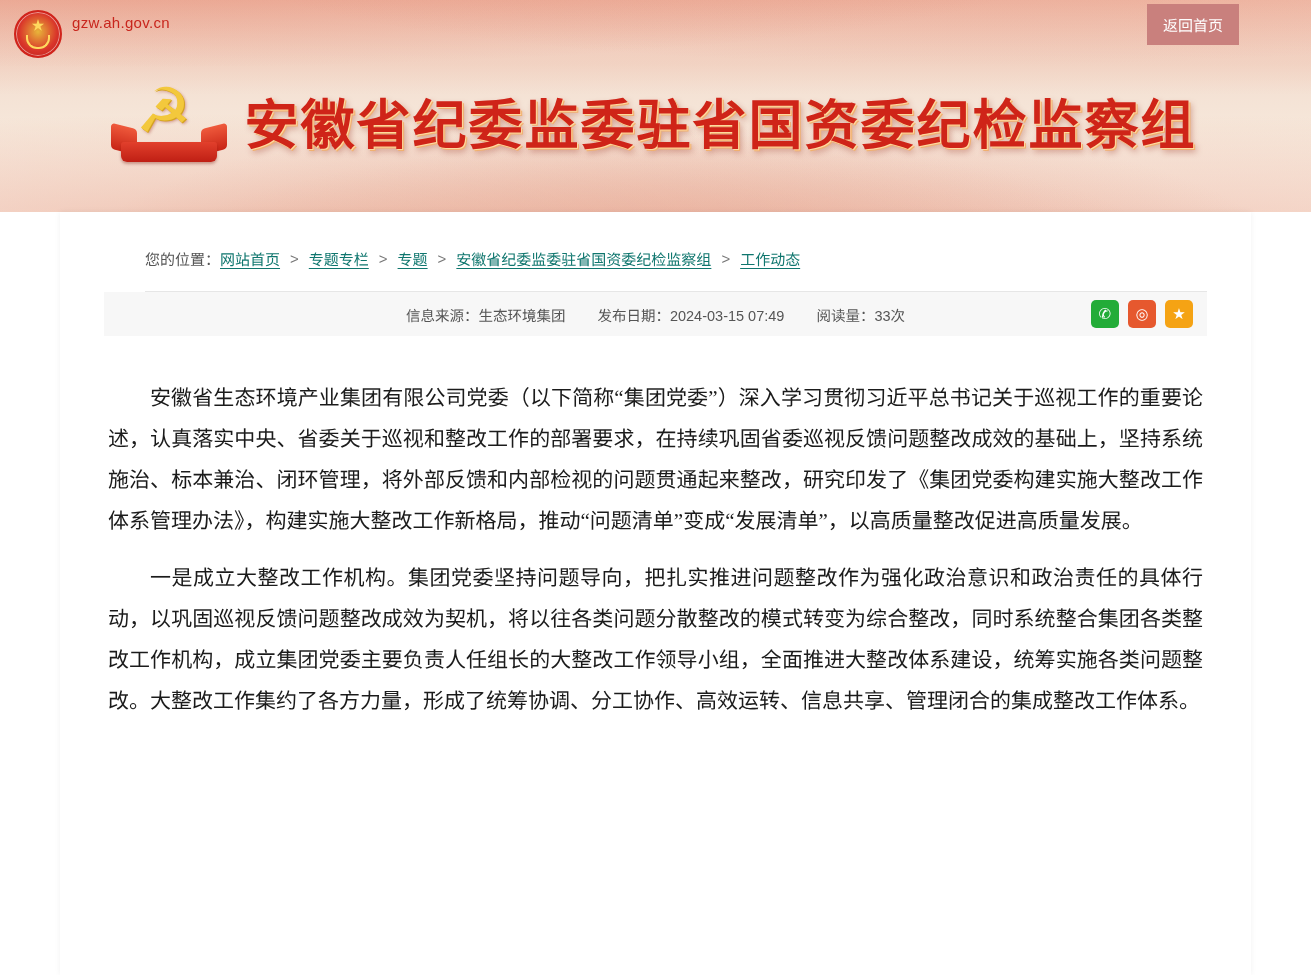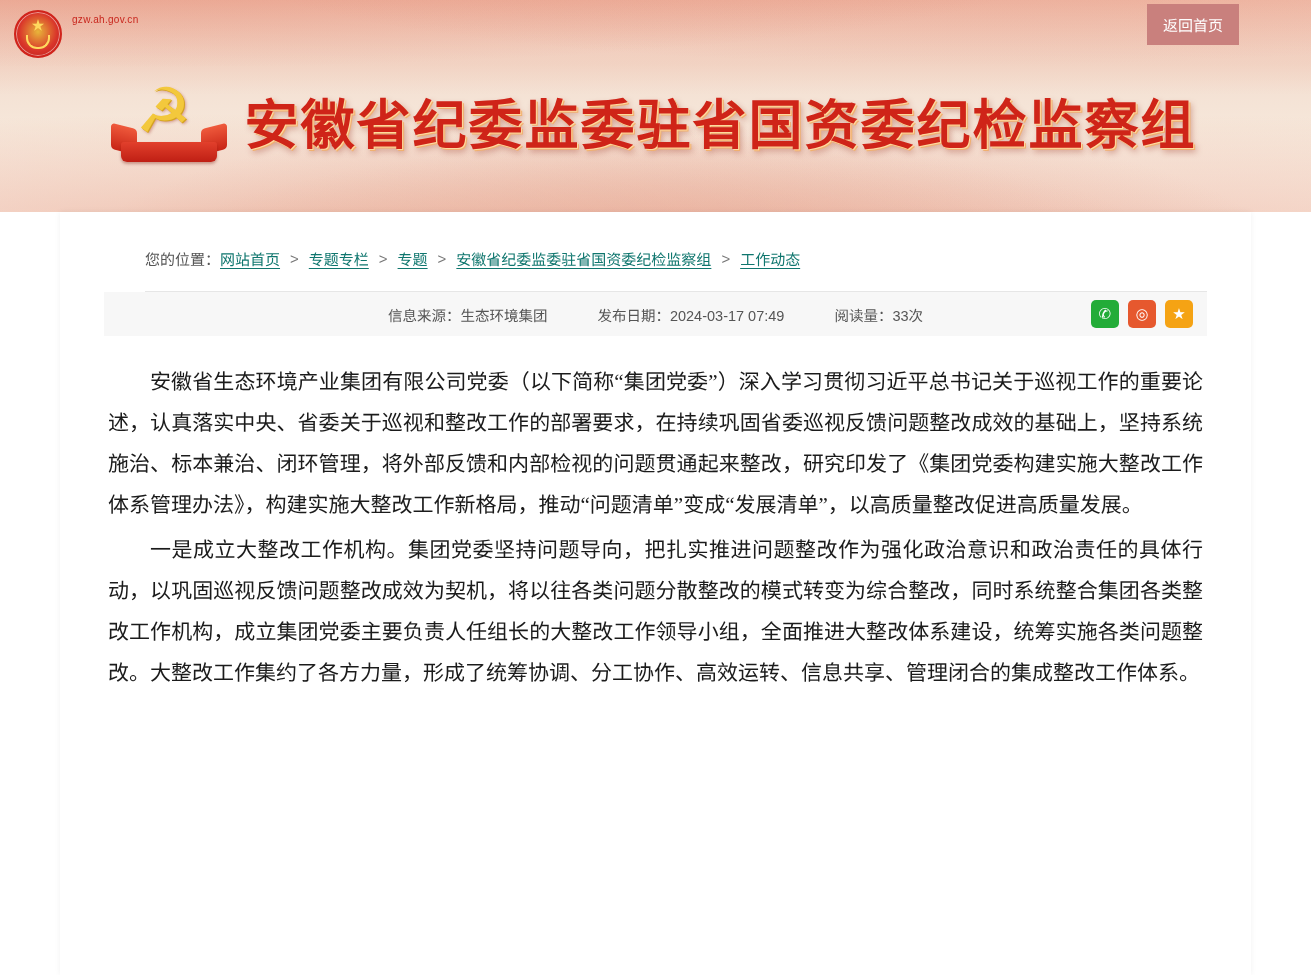--- a/index.html
+++ b/index.html
@@ -88,21 +88,21 @@
   .org-text { padding-top: 1px; }
   .org-title {
     font-size: 23px;
     font-weight: bold;
     color: #c8261d;
     letter-spacing: 1px;
     text-shadow: 0 1px 0 rgba(255,255,255,0.7);
     white-space: nowrap;
   }
   .org-url {
-    font-size: 10px;
+    font-size: 15px;
     color: #c8261d;
     margin-top: 3px;
     letter-spacing: 0.3px;
   }
 
   .home-btn {
     position: absolute;
     top: 4px;
     right: 72px;
     background: #c9807d;
@@ -224,21 +224,21 @@
 
   .meta-bar {
     background: #f7f7f7;
     height: 44px;
     display: flex;
     align-items: center;
     justify-content: center;
     position: relative;
     font-size: 14.5px;
     color: #555555;
-    gap: 50px;
+    gap: 32px;
     padding: 0 14px;
   }
   .meta-bar .meta-item { white-space: nowrap; }
 
   .share-icons {
     position: absolute;
     right: 14px;
     top: 50%;
     transform: translateY(-50%);
     display: flex;
@@ -263,21 +263,21 @@
 
   .article-body {
     padding: 26px 4px 0 4px;
     font-size: 21px;
     line-height: 1.95;
     color: #1b1b1b;
     font-family: "Liberation Serif", "DejaVu Serif", serif;
     text-align: justify;
   }
   .article-body p {
-    margin: 0 0 4px 0;
+    margin: 16px 0 4px 0;
     text-indent: 2em;
   }
   .article-body b { font-weight: normal; }
 </style>
 </head>
 <body>
 
 <div class="banner">
 
   <div class="org-row">
@@ -314,21 +314,21 @@
     <a href="#">专题</a>
     <span class="sep">&gt;</span>
     <a href="#">安徽省纪委监委驻省国资委纪检监察组</a>
     <span class="sep">&gt;</span>
     <a href="#">工作动态</a>
   </div>
 
 
   <div class="meta-bar">
     <span class="meta-item">信息来源：生态环境集团</span>
-    <span class="meta-item">发布日期：2024-03-17 07:49</span>
+    <span class="meta-item">发布日期：2024-03-15 07:49</span>
     <span class="meta-item">阅读量：33次</span>
 
     <div class="share-icons">
       <span class="ico wechat">✆</span>
       <span class="ico weibo">◎</span>
       <span class="ico star">★</span>
     </div>
   </div>
 
   <div class="article-body">

